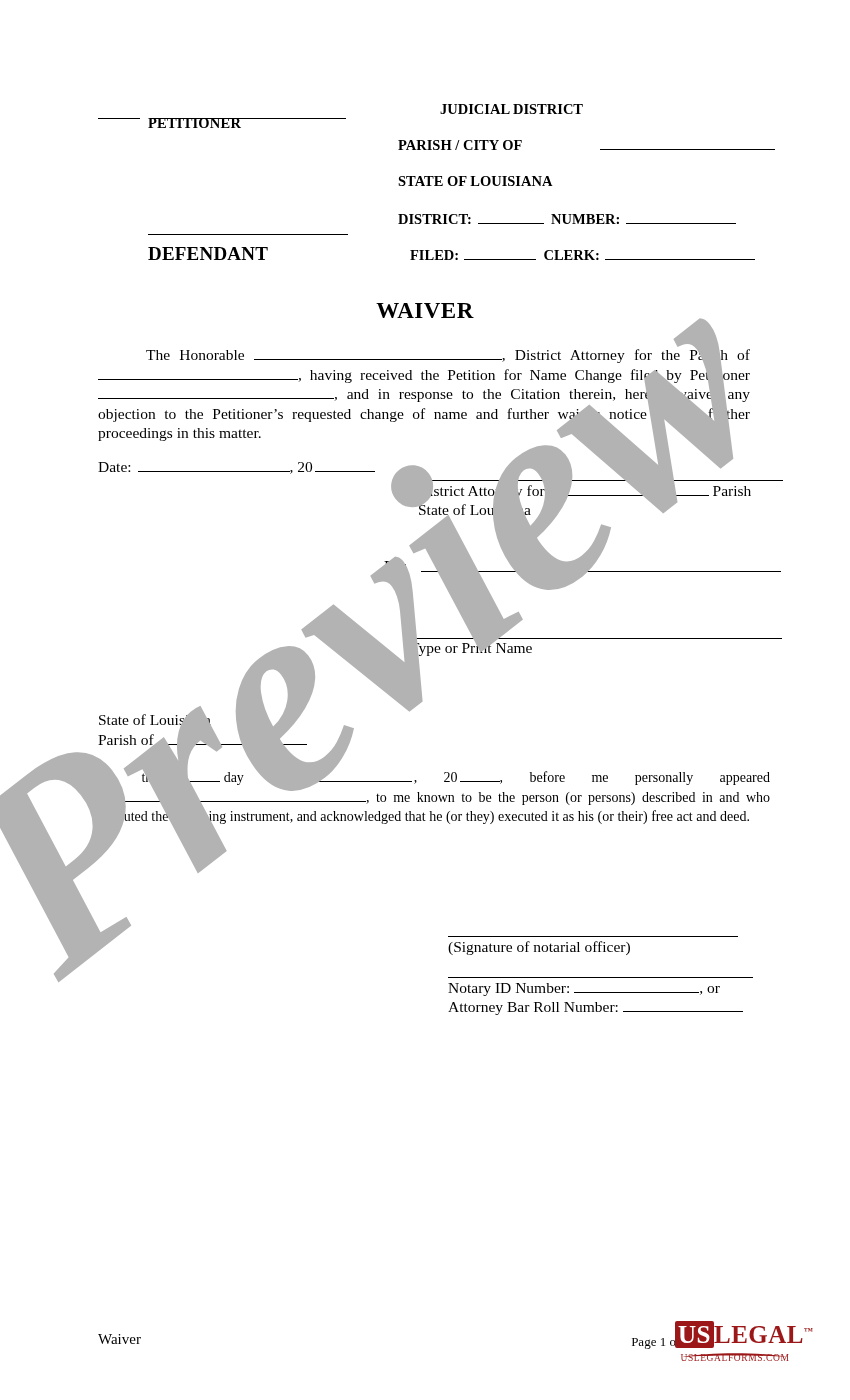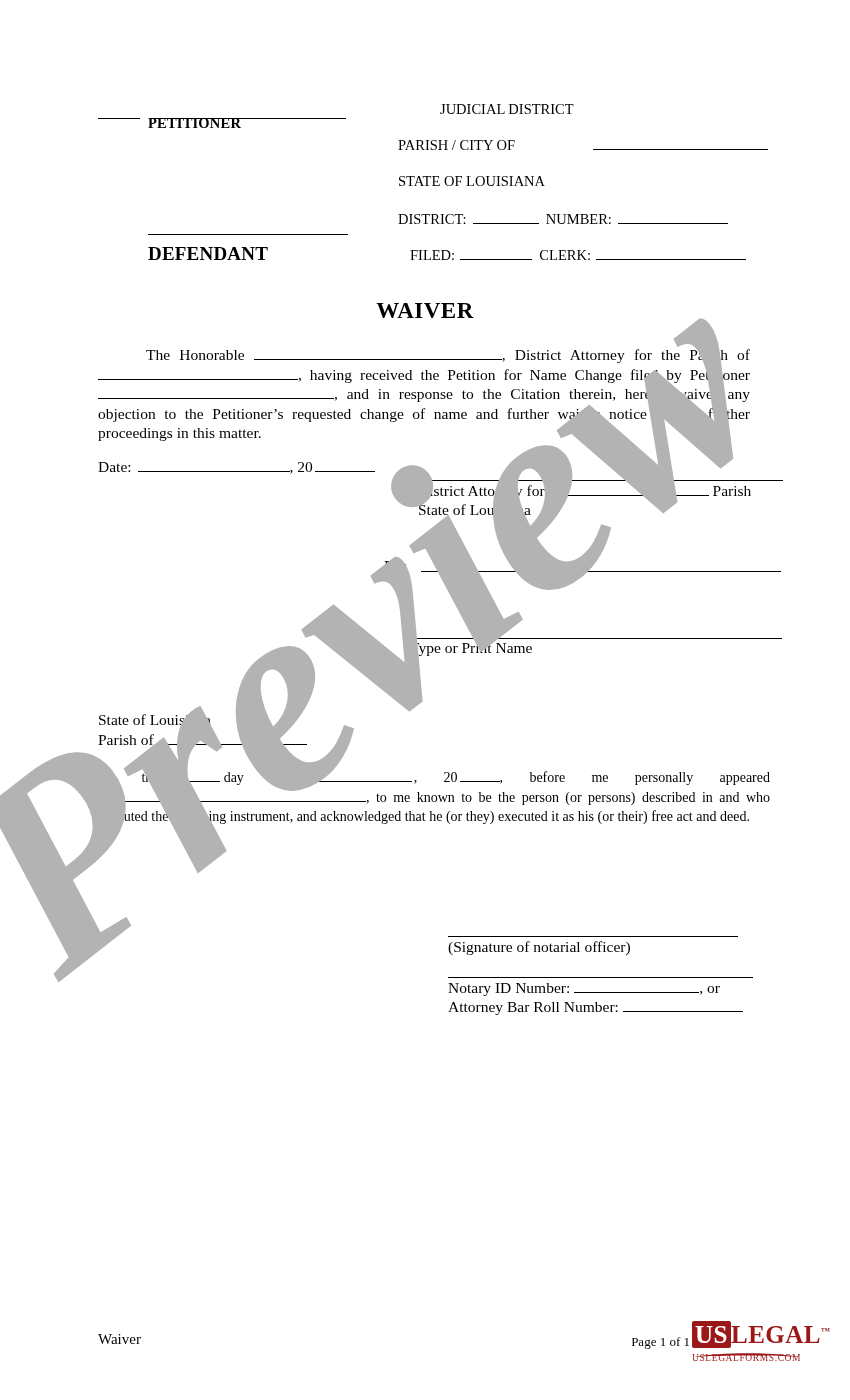--- a/index.html
+++ b/index.html
@@ -92,21 +92,21 @@
     position: absolute;
     left: 50px; top: 148px;
     font-weight: bold;
     font-size: 19px;
     letter-spacing: .2px;
   }
 
   .rt-row {
     position: absolute;
     left: 0;
-    font-weight: normal;
+    font-weight: bold;
     font-size: 14.5px;
     white-space: nowrap;
   }
   .rt-jud { top: 6px; left: 42px; }
   .rt-parish { top: 42px; left: 0px; }
   .rt-parish .r { width: 175px; margin-left: 78px; }
   .rt-state { top: 78px; left: 0px; }
   .rt-div { top: 116px; left: 0px; }
   .rt-div .r-div { width: 66px; margin-left: 6px; }
   .rt-div .r-num { width: 110px; margin-left: 6px; }
@@ -248,23 +248,24 @@
     font-size: 15px;
   }
   .footer-page {
     position: absolute;
     right: 160px;
     top: 1334px;
     font-size: 13px;
   }
   .uslegal {
     position: absolute;
-    right: 38px;
+    right: 55px;
     top: 1318px;
     width: 120px;
+    text-align: center;
   }
   .uslegal .mark {
     font-family: "Liberation Serif", serif;
     font-weight: bold;
     font-size: 25px;
     color: #9c1818;
     letter-spacing: .5px;
     line-height: 26px;
     white-space: nowrap;
   }

